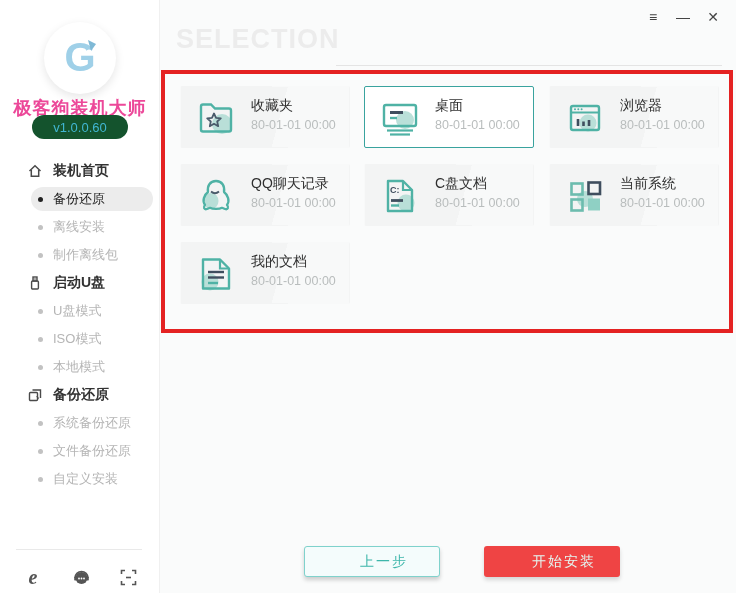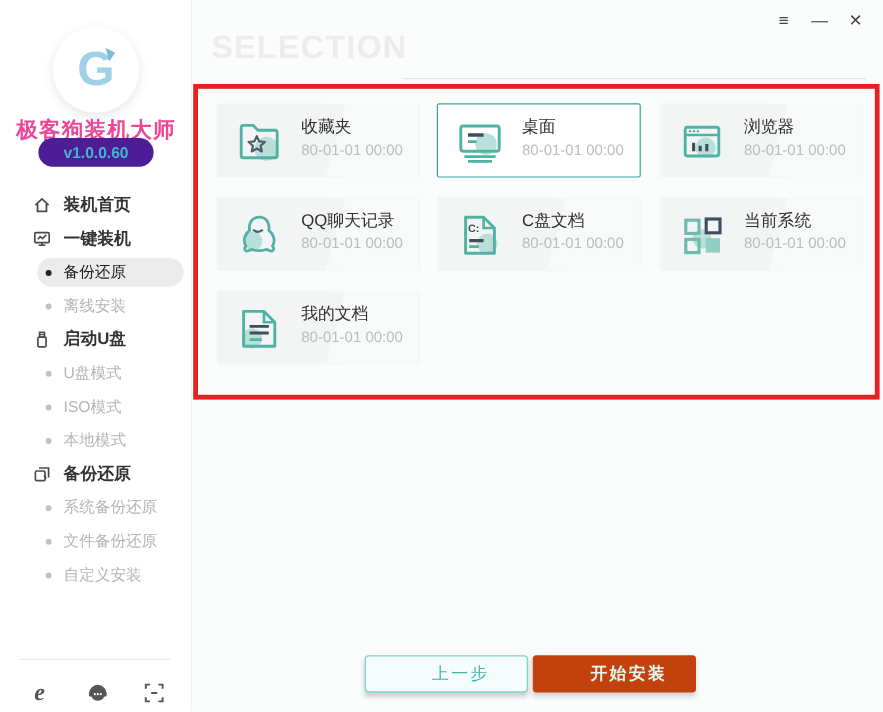--- a/index.html
+++ b/index.html
@@ -4,21 +4,21 @@
 <style>
   * { margin:0; padding:0; box-sizing:border-box; }
   html,body { width:736px; height:593px; }
   body { font-family:"Liberation Sans","DejaVu Sans",sans-serif; }
   .window { position:relative; width:736px; height:593px; background:#fafbfb; overflow:hidden; }
 
   
   .sidebar { position:absolute; left:0; top:0; width:160px; height:593px; background:#ffffff; border-right:1px solid #f0f0f0; }
   .logo-wrap { position:absolute; left:44px; top:22px; width:72px; height:72px; background:#fff; border-radius:50%; box-shadow:0 3px 10px rgba(0,0,0,.10); display:flex; align-items:center; justify-content:center; }
   .app-name { position:absolute; left:0; top:96px; width:160px; text-align:center; font-size:18px; font-weight:bold; color:#ec4899; letter-spacing:1px; }
-  .version-pill { position:absolute; left:32px; top:115px; width:96px; height:24px; background:#4c1d95; border-radius:12px; color:#41b6d2; font-size:13px; display:flex; align-items:center; justify-content:center;font-weight:bold; }
+  .version-pill { position:absolute; left:32px; top:115px; width:96px; height:24px; background:#14532d; border-radius:12px; color:#41b6d2; font-size:13px; display:flex; align-items:center; justify-content:center; }
 
   .menu { position:absolute; left:0; top:157px; width:160px; }
   .m-item { position:relative; height:28px; display:flex; align-items:center; cursor:default; }
   .m-item .ticon { position:absolute; left:27px; width:16px; height:16px; display:flex; }
   .m-item .lbl { position:absolute; left:53px; font-size:14px; color:#333; font-weight:bold; white-space:nowrap; }
   .m-item.sub .lbl { font-weight:normal; color:#b5b5b5; font-size:13px; }
   .m-item.sub .bullet { position:absolute; left:38px; top:12px; width:5px; height:5px; border-radius:50%; background:#c2c2c2; }
   .m-item.active .pillbg { position:absolute; left:31px; top:2px; width:122px; height:24px; background:#ececec; border-radius:12px; }
   .m-item.active .lbl { color:#1d1d1d; }
   .m-item.active .bullet { background:#222; }
@@ -48,21 +48,21 @@
   .card .cicon { position:absolute; left:13px; top:9px; width:44px; height:44px; }
   .card .ctitle { position:absolute; left:70px; top:10px; font-size:14px; color:#2f2f2f; }
   .card .cdate { position:absolute; left:70px; top:31px; font-size:12.5px; color:#b9bdbd; }
   .c0{left:180px;top:86px;} .c1{left:364px;top:86px;} .c2{left:549px;top:86px;}
   .c3{left:180px;top:164px;} .c4{left:364px;top:164px;} .c5{left:549px;top:164px;}
   .c6{left:180px;top:242px;}
 
   
   .btn { position:absolute; top:546px; width:136px; height:31px; border-radius:3px; font-size:14px; display:flex; align-items:center; justify-content:center; cursor:pointer; letter-spacing:2px;padding-left:24px; }
   .btn-prev { left:304px; background:#f4fcfc; border:1px solid #7fd2cc; color:#3db6aa; box-shadow:0 3px 4px rgba(0,0,0,.18); }
-  .btn-start { left:444px; background:#c2410c; border:none; color:#e3f7f2; box-shadow:0 3px 4px rgba(0,0,0,.15);font-weight:bold; }
+  .btn-start { left:484px; background:#ef4444; border:none; color:#e3f7f2; box-shadow:0 3px 4px rgba(0,0,0,.15); }
 </style>
 </head>
 <body>
 
 <div class="window">
 
   <div class="sidebar">
     <div class="logo-wrap">
       <svg width="56" height="56" viewBox="0 0 56 56">
         <text x="28" y="41" text-anchor="middle" font-size="40" font-weight="bold" fill="#9fd0e8" font-family="Liberation Sans,sans-serif">G</text>
@@ -76,38 +76,32 @@
     <div class="menu">
       <div class="m-item">
         <span class="ticon">
           <svg width="16" height="16" viewBox="0 0 16 16" fill="none" stroke="#4a4a4a" stroke-width="1.5">
               <path d="M2.5,8 L8,2.8 L13.5,8"></path>
               <path d="M4.3,7 V13.2 H11.7 V7"></path>
             </svg>
         </span>
         <span class="lbl">装机首页</span>
       </div>
-      <div class="m-item">
-        <span class="ticon">
-          <svg width="16" height="16" viewBox="0 0 16 16" fill="none" stroke="#4a4a4a" stroke-width="1.4">
-              <rect x="2" y="2.8" width="12" height="8.4" rx="1"></rect>
-              <path d="M4.5,8.4 l2,-2.2 l2,1.6 l3,-3"></path>
-              <path d="M8,11.2 v1.6 M5.2,13.4 h5.6"></path>
-            </svg>
-        </span>
-        <span class="lbl">一键装机</span>
-      </div>
       <div class="m-item sub active">
         <span class="pillbg"></span>
         <span class="bullet"></span>
         <span class="lbl">备份还原</span>
       </div>
       <div class="m-item sub">
         <span class="bullet"></span>
         <span class="lbl">离线安装</span>
+      </div>
+      <div class="m-item sub">
+        <span class="bullet"></span>
+        <span class="lbl">制作离线包</span>
       </div>
       <div class="m-item">
         <span class="ticon">
           <svg width="16" height="16" viewBox="0 0 16 16" fill="none" stroke="#4a4a4a" stroke-width="1.4">
               <rect x="4.6" y="6" width="6.8" height="8" rx="1"></rect>
               <rect x="6" y="2" width="4" height="4"></rect>
               <path d="M7.2,3.4 v1 M8.8,3.4 v1"></path>
             </svg>
         </span>
         <span class="lbl">启动U盘</span>

